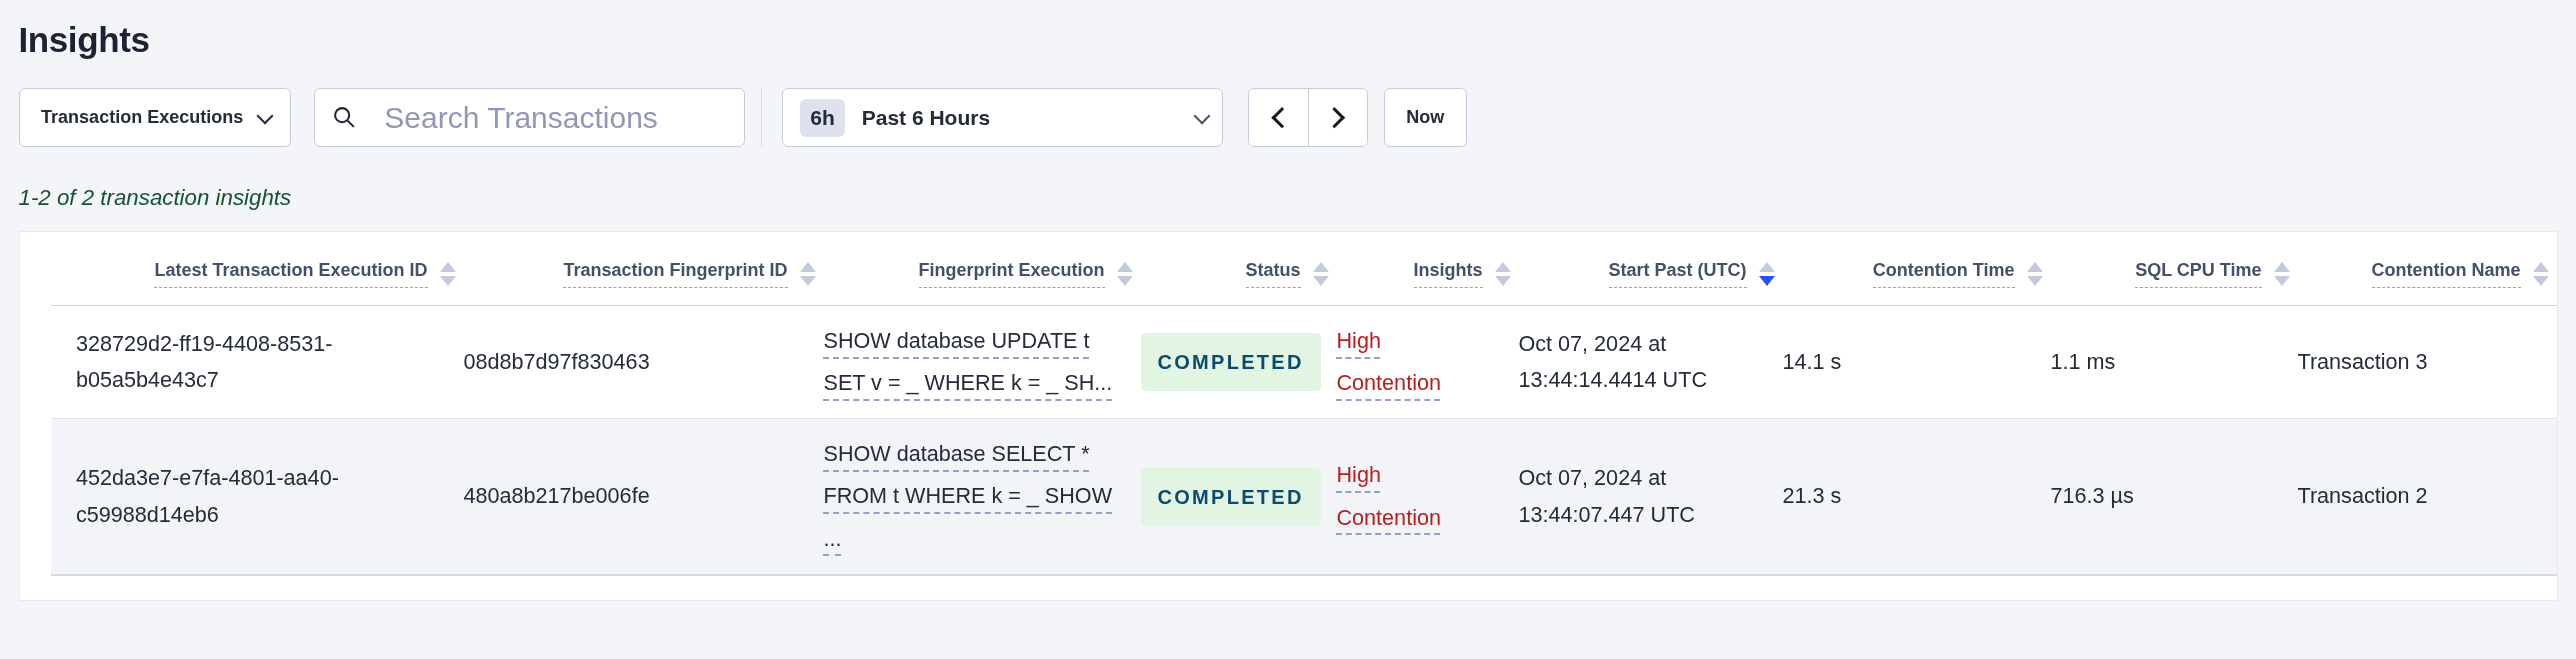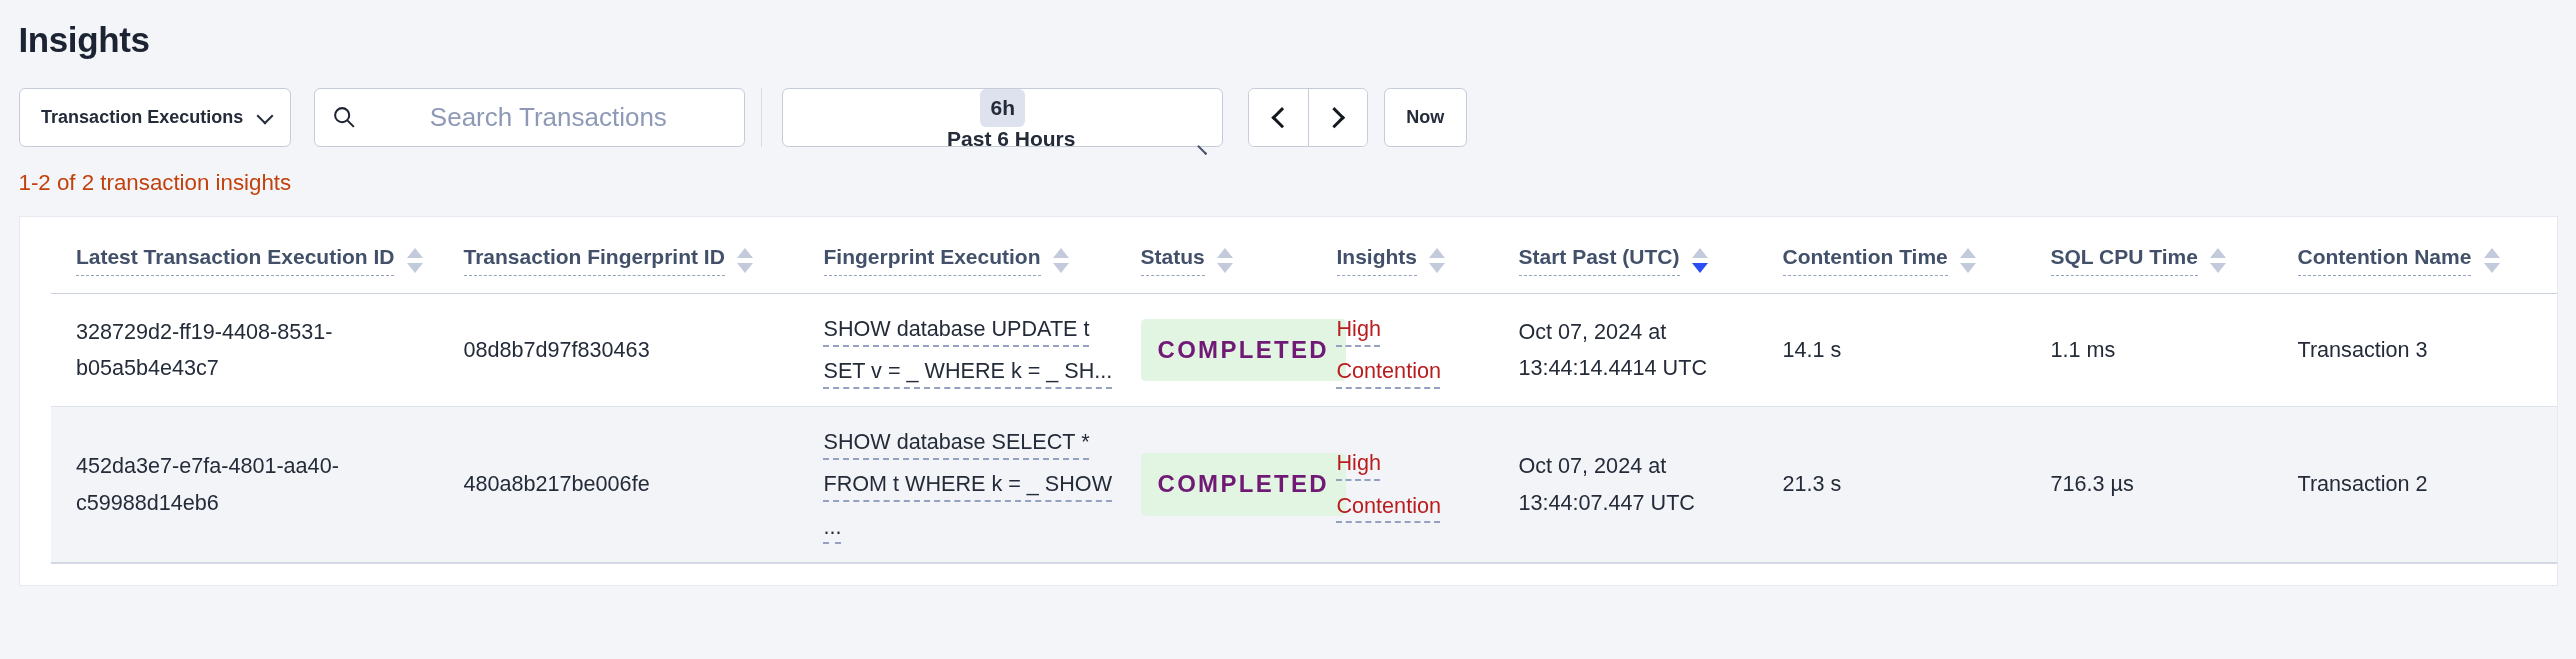--- a/index.html
+++ b/index.html
@@ -72,43 +72,41 @@
     background:#fff;
     border:1.5px solid #c6cbda;
     border-radius:6.2px;
     display:flex; align-items:center;
     padding:0 17px;
   }
   .searchbox svg { flex:none; }
   .searchbox input {
     border:none; outline:none;
     font-family:"Liberation Sans", sans-serif;
-    font-size:26px;
+    font-size:30px;
     color:#242b39;
-    margin-left:12px;
+    margin-left:27px;
     width:100%;
     background:transparent;
-    text-align:center;
   }
   .searchbox input::placeholder { color:#8d99b7; }
   .filters-btn { margin-left:23px; }
   .vdivider {
     width:1.5px; height:59px;
     background:#d9dce6;
     margin:0 20px 0 15.4px;
   }
   .timepicker {
     width:441px; height:59px;
     background:#fff;
     border:1.5px solid #c6cbda;
     border-radius:6.2px;
     display:flex; align-items:center;
     padding:0 17px;
     cursor:pointer;
-    flex-direction:column;
   }
   .time-badge {
     background:#dde2ee;
     border-radius:6.2px;
     font-size:21px;
     font-weight:700;
     color:#242b39;
     padding:7px 10px;
   }
   .time-label { font-size:21px; font-weight:600; color:#242b39; margin-left:17px; }
@@ -132,44 +130,45 @@
     width:15.4px; height:15.4px;
     border-right:3.9px solid #14181f;
     border-bottom:3.9px solid #14181f;
   }
   .arrow-glyph.left  { transform:rotate(135deg); margin-left:6.2px; }
   .arrow-glyph.right { transform:rotate(-45deg); margin-right:6.2px; }
   .now-btn { margin-left:15.4px; font-weight:600; }
 
   
   .count-text {
-    margin-top:23px;
+    margin-top:38px;
     font-size:22.3px;
     font-weight:500;
-    color:#c2410c;
+    color:#14532d;
+    font-style:italic;
   }
 
   
   .card {
     margin-top:20px;
     background:#fff;
     border:0.8px solid #e6e9f0;
     min-height:370px;
   }
   table {
     border-collapse:collapse;
     margin-left:31px;
     width:calc(100% - 31px);
     table-layout:fixed;
   }
   th {
-    text-align:left;
+    text-align:right;
     padding:28px 7.7px 17px 0;
     border-bottom:1.5px solid #ccd2e0;
-    font-size:21px;
+    font-size:18px;
     font-weight:700;
     color:#42506a;
     vertical-align:middle;
     cursor:pointer;
     white-space:nowrap;
   }
   th:first-child, td:first-child { padding-left:25.4px; }
   .th-inner { display:inline-flex; align-items:center; gap:12.3px; }
   .th-label {
     border-bottom:1.5px dashed #94a1c0;
@@ -200,22 +199,22 @@
     cursor:pointer;
     line-height:1.95;
     display:inline-block;
   }
   .exec-link { color:#242b39; }
   .insight-link { color:#b91c1c; }
 
   .status-badge {
     display:inline-block;
     background:#e2f5e3;
-    color:#701a75;
-    font-size:24px;
+    color:#0c4a6e;
+    font-size:20px;
     font-weight:700;
     letter-spacing:2.3px;
     padding:18px 17px;
     border-radius:4.6px;
     line-height:1.1;
     white-space:nowrap;
   }
 </style>
 </head>
 <body>

